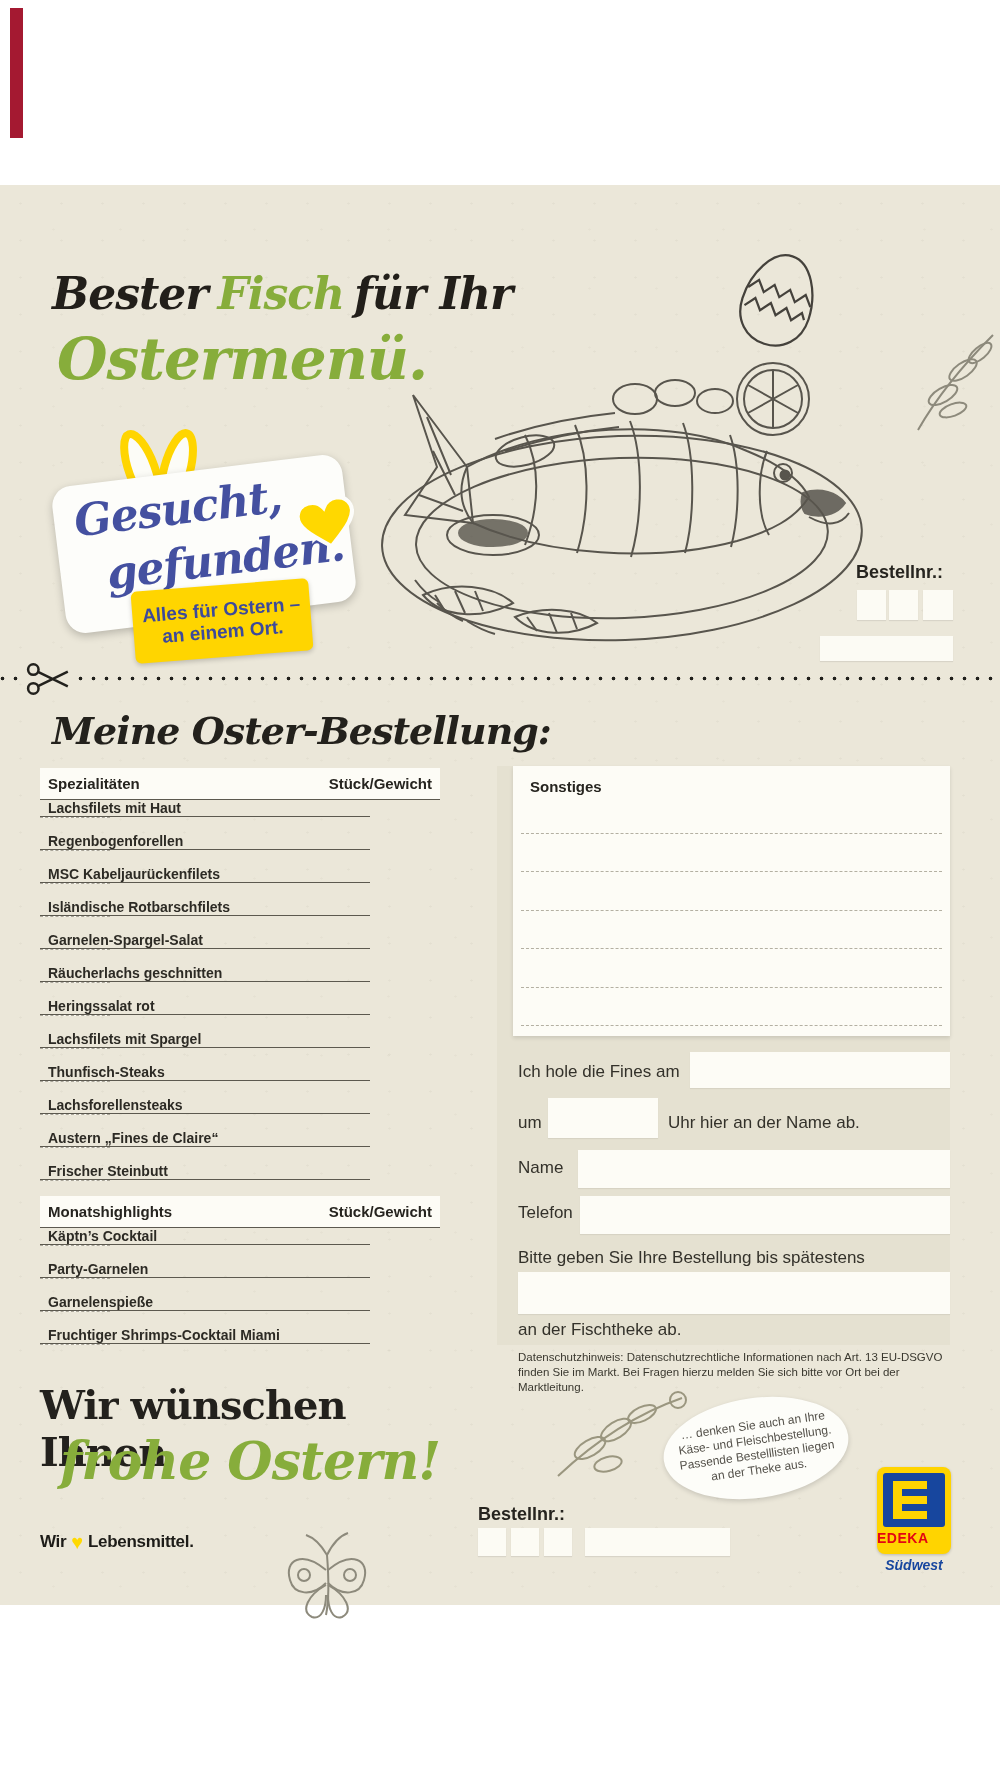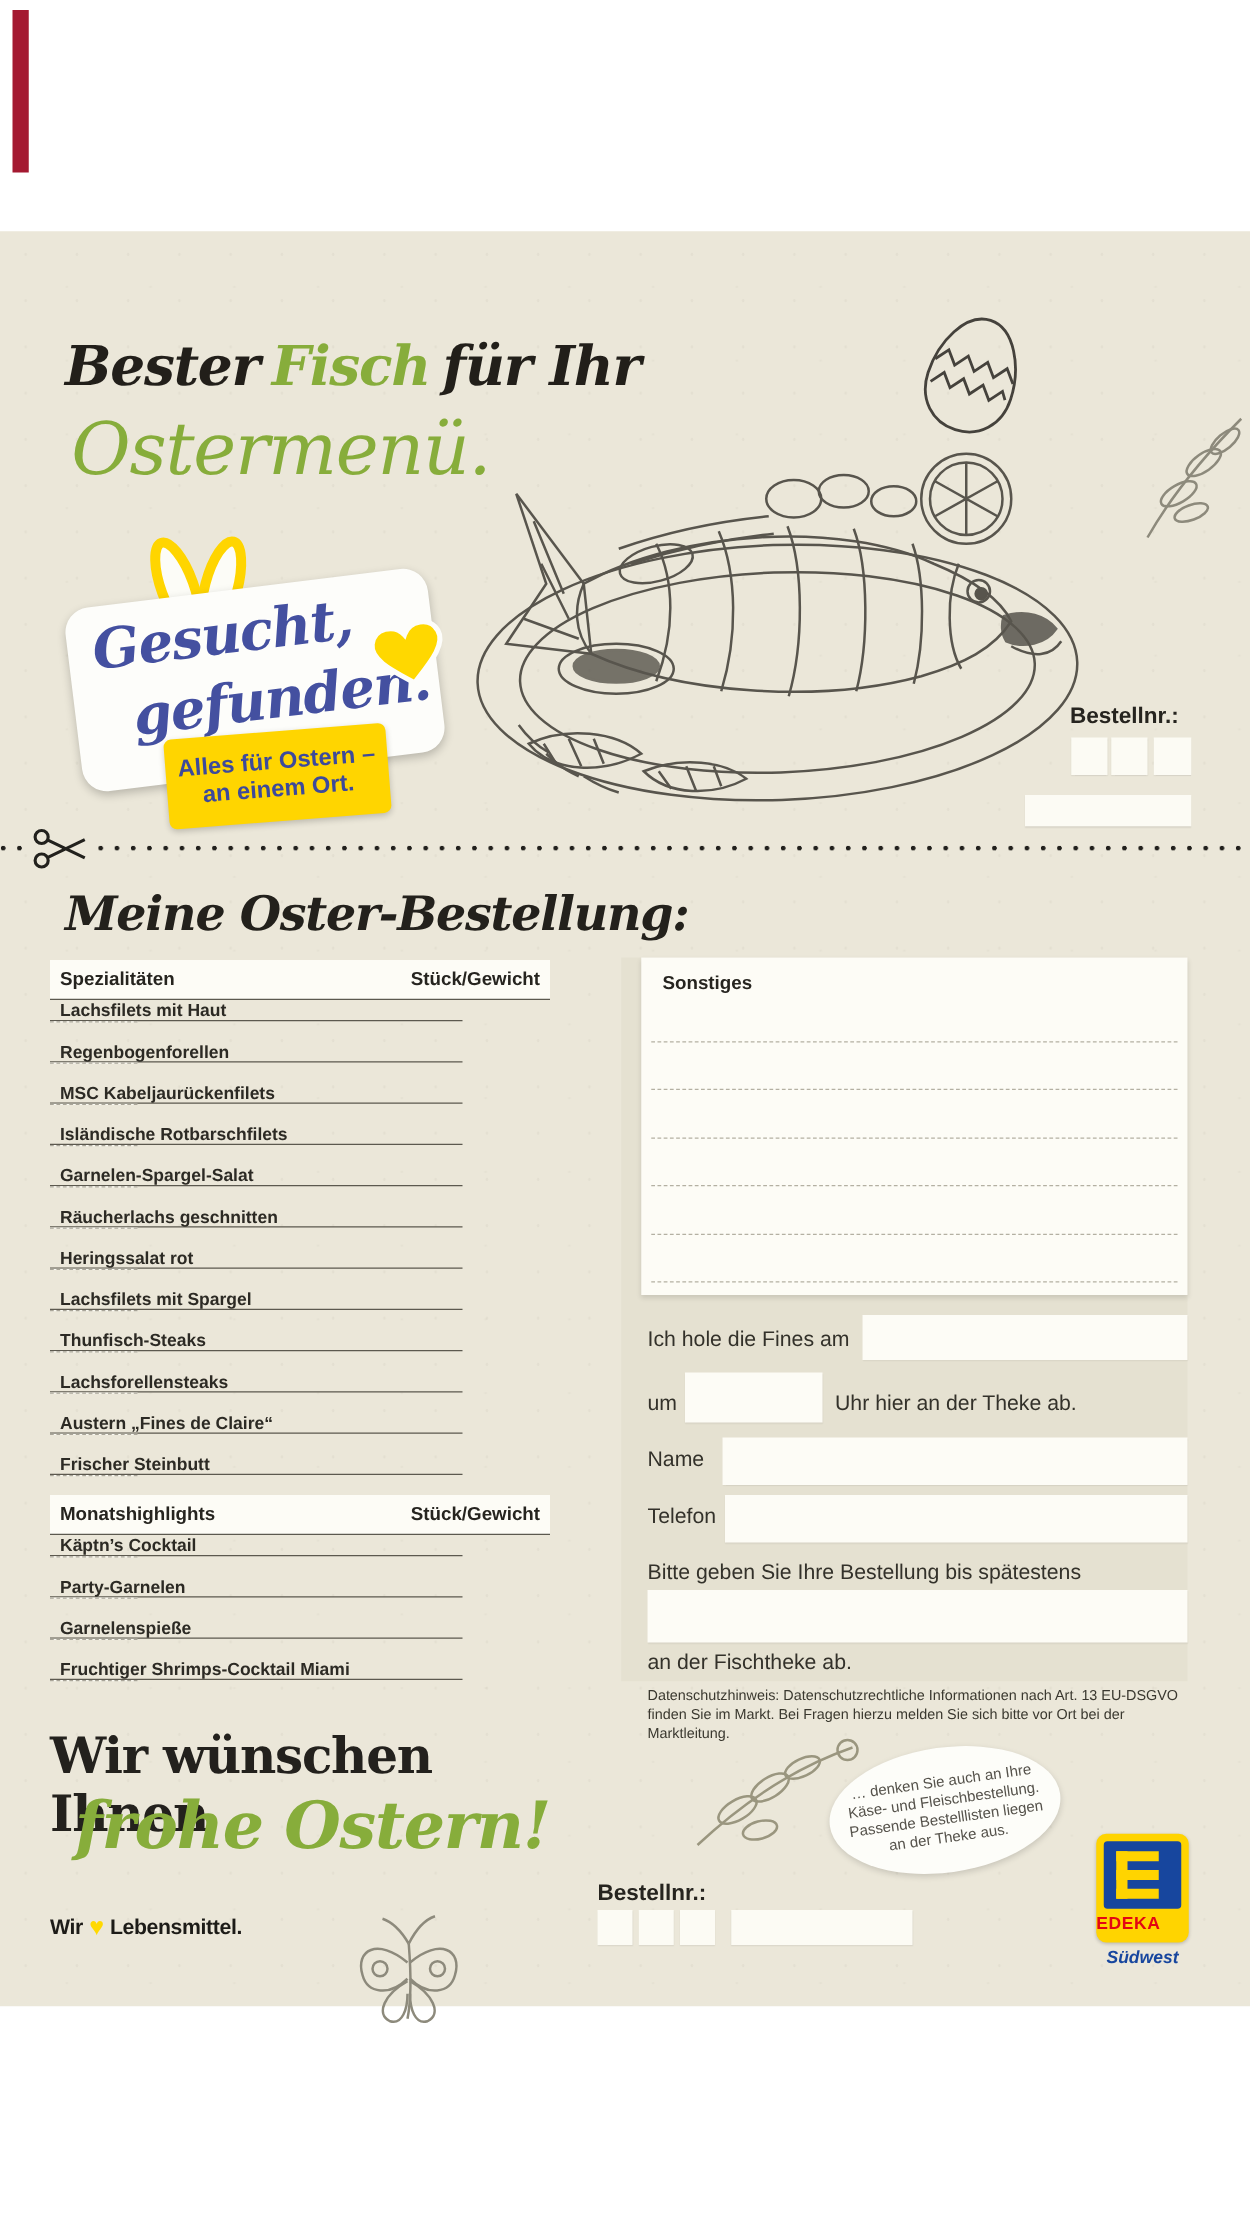--- a/index.html
+++ b/index.html
@@ -11,21 +11,21 @@
                           radial-gradient(rgba(90,85,70,.04) 1px,transparent 1.4px);
          background-size:41px 37px,67px 59px;background-position:0 0,20px 15px;}
   .abs{position:absolute;}
   .red-stripe{position:absolute;left:10px;top:8px;width:13px;height:130px;background:#a41931;}
 
   
   .title1{left:52px;top:83px;font-family:"DejaVu Serif",serif;font-style:italic;font-weight:bold;
           font-size:44px;color:#221f1a;letter-spacing:-1px;white-space:nowrap;}
   .title1 .hl{color:#87ad3b;}
   .title1 span{margin-right:10px;}
-  .title2{left:57px;top:140px;font-family:"DejaVu Serif",serif;font-style:italic;font-weight:normal;
+  .title2{left:57px;top:140px;font-family:"DejaVu Serif",serif;font-style:italic;font-weight:bold;
           font-size:58px;color:#87ad3b;letter-spacing:-1px;}
 
   
   .sticker{left:58px;top:285px;width:292px;height:148px;background:#fdfdfa;border-radius:20px;
            transform:rotate(-7deg);box-shadow:0 3px 8px rgba(0,0,0,.22);}
   .sticker .l1{position:absolute;left:20px;top:10px;font-family:"DejaVu Serif",serif;font-style:italic;
            font-weight:bold;font-size:44px;color:#4450a0;letter-spacing:-1px;}
   .sticker .l2{position:absolute;left:46px;top:66px;font-family:"DejaVu Serif",serif;font-style:italic;
            font-weight:bold;font-size:44px;color:#4450a0;letter-spacing:-1px;}
   .ribbon{left:133px;top:400px;width:178px;height:72px;background:#ffd500;border-radius:6px;
@@ -271,21 +271,21 @@
       <div class="s-line" style="top:182px"></div>
       <div class="s-line" style="top:221px"></div>
       <div class="s-line" style="top:259px"></div>
     </div>
 
     <div class="abs f-label" style="left:518px;top:877px;">Ich hole die Fines am</div>
     <div class="abs f-input" style="left:690px;top:867px;width:260px;height:36px;"></div>
 
     <div class="abs f-label" style="left:518px;top:928px;">um</div>
     <div class="abs f-input" style="left:548px;top:913px;width:110px;height:40px;"></div>
-    <div class="abs f-label" style="left:668px;top:928px;">Uhr hier an der Theke ab.</div>
+    <div class="abs f-label" style="left:668px;top:928px;">Uhr hier an der Name ab.</div>
 
     <div class="abs f-label" style="left:518px;top:973px;">Name</div>
     <div class="abs f-input" style="left:578px;top:965px;width:372px;height:38px;"></div>
 
     <div class="abs f-label" style="left:518px;top:1018px;">Telefon</div>
     <div class="abs f-input" style="left:580px;top:1011px;width:370px;height:38px;"></div>
 
     <div class="abs f-label" style="left:518px;top:1063px;">Bitte geben Sie Ihre Bestellung bis spätestens</div>
     <div class="abs f-input" style="left:518px;top:1087px;width:432px;height:42px;"></div>
     <div class="abs f-label" style="left:518px;top:1135px;">an der Fischtheke ab.</div>

